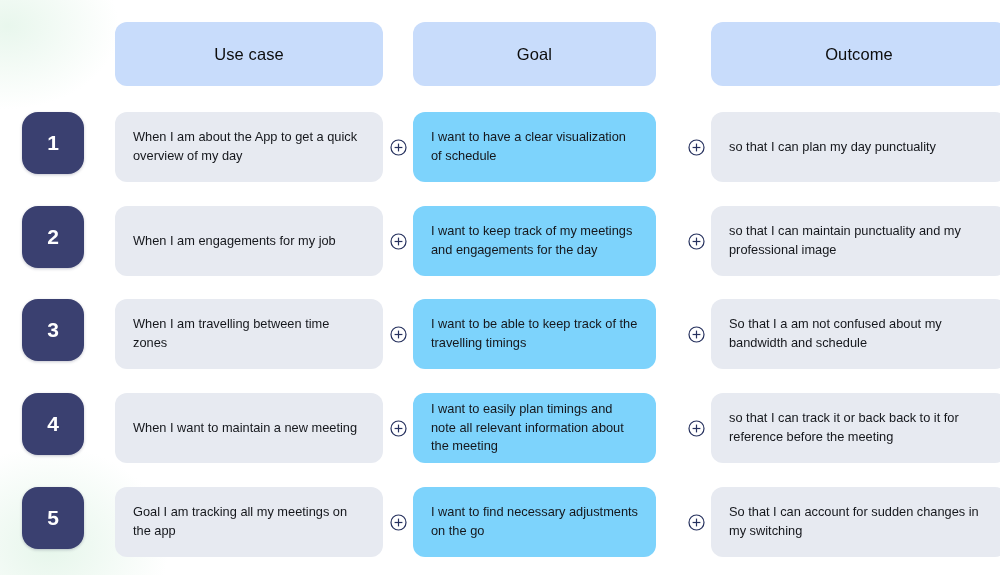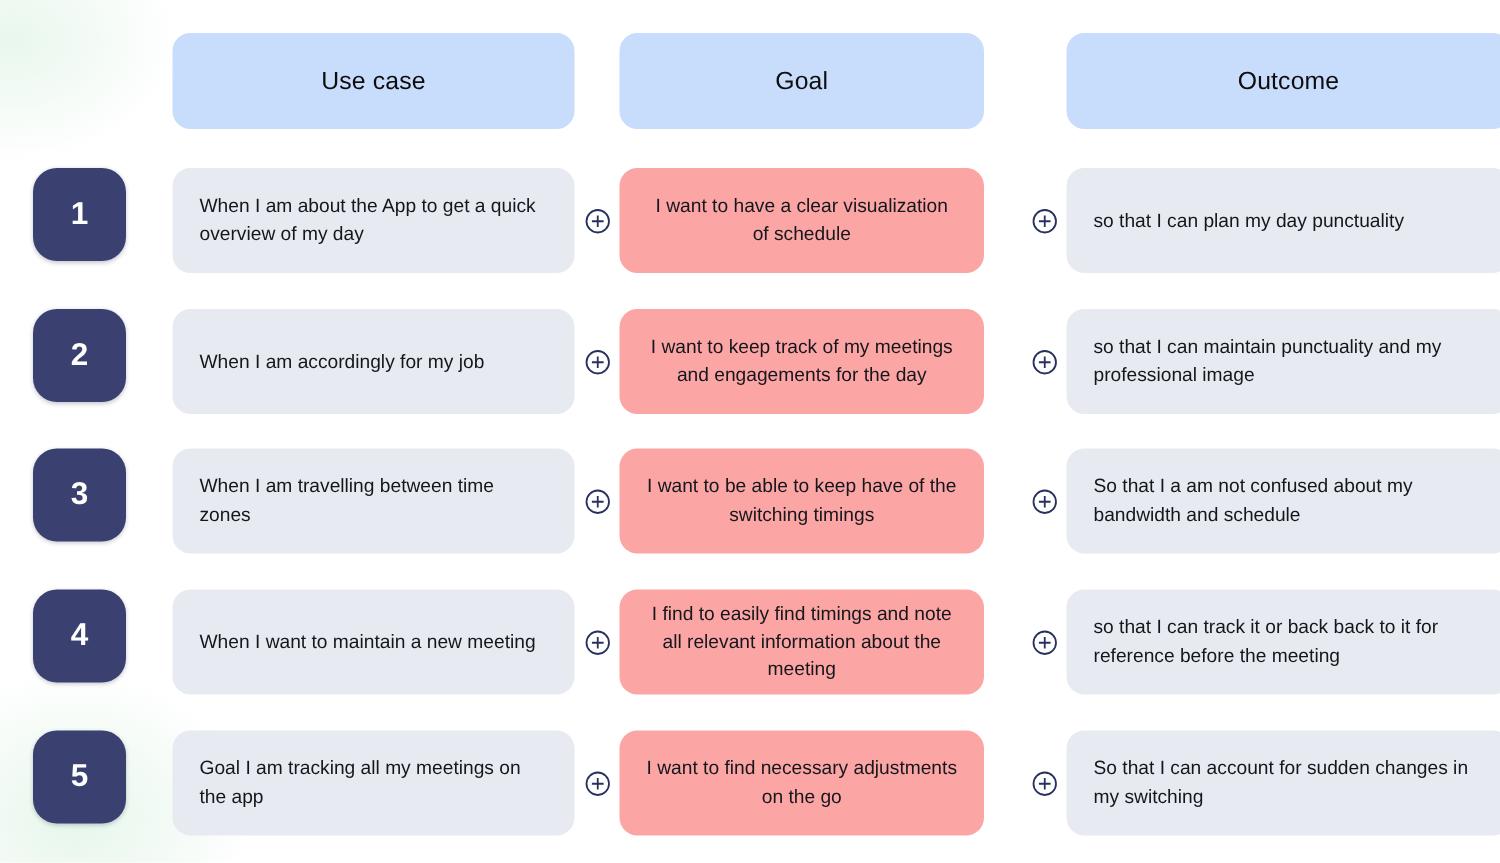--- a/index.html
+++ b/index.html
@@ -32,21 +32,21 @@
   }
 
   .board {
     position: absolute;
     inset: 0;
   }
   .header-row { top: 22px; height: 64px; }
 
   .col-index  { position: absolute; left: 22px;  width: 62px; }
   .col-a      { position: absolute; left: 115px; width: 268px; }
-  .col-b      { position: absolute; left: 413px; width: 243px; text-align: center; }
+  .col-b      { position: absolute; left: 413px; width: 243px; }
   .col-c      { position: absolute; left: 711px; width: 296px; }
 
   .plus-a     { position: absolute; left: 388px; width: 20px; }
   .plus-b     { position: absolute; left: 686px; width: 20px; }
 
   
   .header-pill {
     height: 64px;
     background: #c8dcfb;
     border-radius: 12px;
@@ -80,21 +80,21 @@
     background: #e7eaf1;
     border-radius: 12px;
     display: flex;
     align-items: center;
     padding: 0 18px;
     box-sizing: border-box;
     color: #15171c;
     font-size: 12.8px;
     line-height: 1.48;
   }
-  .cell.variant-soft { background: #fca5a5; }
+  .cell.variant-soft { background: #7dd3fc; }
 
   
   .plus-icon {
     height: 70px;
     display: flex;
     align-items: center;
     justify-content: center;
   }
   .plus-icon svg { display: block; }
 
@@ -153,21 +153,21 @@
     <div class="col-c">
       <div class="cell">so that I can plan my day punctuality</div>
     </div>
   </div>
 
   <div class="band" style="top:206px;">
     <div class="col-index">
       <div class="index-badge">2</div>
     </div>
     <div class="col-a">
-      <div class="cell">When I am accordingly for my job</div>
+      <div class="cell">When I am engagements for my job</div>
     </div>
     <div class="plus-a">
       <div class="plus-icon">
         <svg width="17" height="17" viewBox="0 0 17 17" aria-hidden="true">
           <circle cx="8.5" cy="8.5" r="7.5" fill="none" stroke="#26315e" stroke-width="1.2"></circle>
           <line x1="8.5" y1="4.6" x2="8.5" y2="12.4" stroke="#26315e" stroke-width="1.2"></line>
           <line x1="4.6" y1="8.5" x2="12.4" y2="8.5" stroke="#26315e" stroke-width="1.2"></line>
         </svg>
       </div>
     </div>
@@ -198,21 +198,21 @@
     <div class="plus-a">
       <div class="plus-icon">
         <svg width="17" height="17" viewBox="0 0 17 17" aria-hidden="true">
           <circle cx="8.5" cy="8.5" r="7.5" fill="none" stroke="#26315e" stroke-width="1.2"></circle>
           <line x1="8.5" y1="4.6" x2="8.5" y2="12.4" stroke="#26315e" stroke-width="1.2"></line>
           <line x1="4.6" y1="8.5" x2="12.4" y2="8.5" stroke="#26315e" stroke-width="1.2"></line>
         </svg>
       </div>
     </div>
     <div class="col-b">
-      <div class="cell variant-soft">I want to be able to keep have of the switching timings</div>
+      <div class="cell variant-soft">I want to be able to keep track of the travelling timings</div>
     </div>
     <div class="plus-b">
       <div class="plus-icon">
         <svg width="17" height="17" viewBox="0 0 17 17" aria-hidden="true">
           <circle cx="8.5" cy="8.5" r="7.5" fill="none" stroke="#26315e" stroke-width="1.2"></circle>
           <line x1="8.5" y1="4.6" x2="8.5" y2="12.4" stroke="#26315e" stroke-width="1.2"></line>
           <line x1="4.6" y1="8.5" x2="12.4" y2="8.5" stroke="#26315e" stroke-width="1.2"></line>
         </svg>
       </div>
     </div>
@@ -231,21 +231,21 @@
     <div class="plus-a">
       <div class="plus-icon">
         <svg width="17" height="17" viewBox="0 0 17 17" aria-hidden="true">
           <circle cx="8.5" cy="8.5" r="7.5" fill="none" stroke="#26315e" stroke-width="1.2"></circle>
           <line x1="8.5" y1="4.6" x2="8.5" y2="12.4" stroke="#26315e" stroke-width="1.2"></line>
           <line x1="4.6" y1="8.5" x2="12.4" y2="8.5" stroke="#26315e" stroke-width="1.2"></line>
         </svg>
       </div>
     </div>
     <div class="col-b">
-      <div class="cell variant-soft">I find to easily find timings and note all relevant information about the meeting</div>
+      <div class="cell variant-soft">I want to easily plan timings and note all relevant information about the meeting</div>
     </div>
     <div class="plus-b">
       <div class="plus-icon">
         <svg width="17" height="17" viewBox="0 0 17 17" aria-hidden="true">
           <circle cx="8.5" cy="8.5" r="7.5" fill="none" stroke="#26315e" stroke-width="1.2"></circle>
           <line x1="8.5" y1="4.6" x2="8.5" y2="12.4" stroke="#26315e" stroke-width="1.2"></line>
           <line x1="4.6" y1="8.5" x2="12.4" y2="8.5" stroke="#26315e" stroke-width="1.2"></line>
         </svg>
       </div>
     </div>

